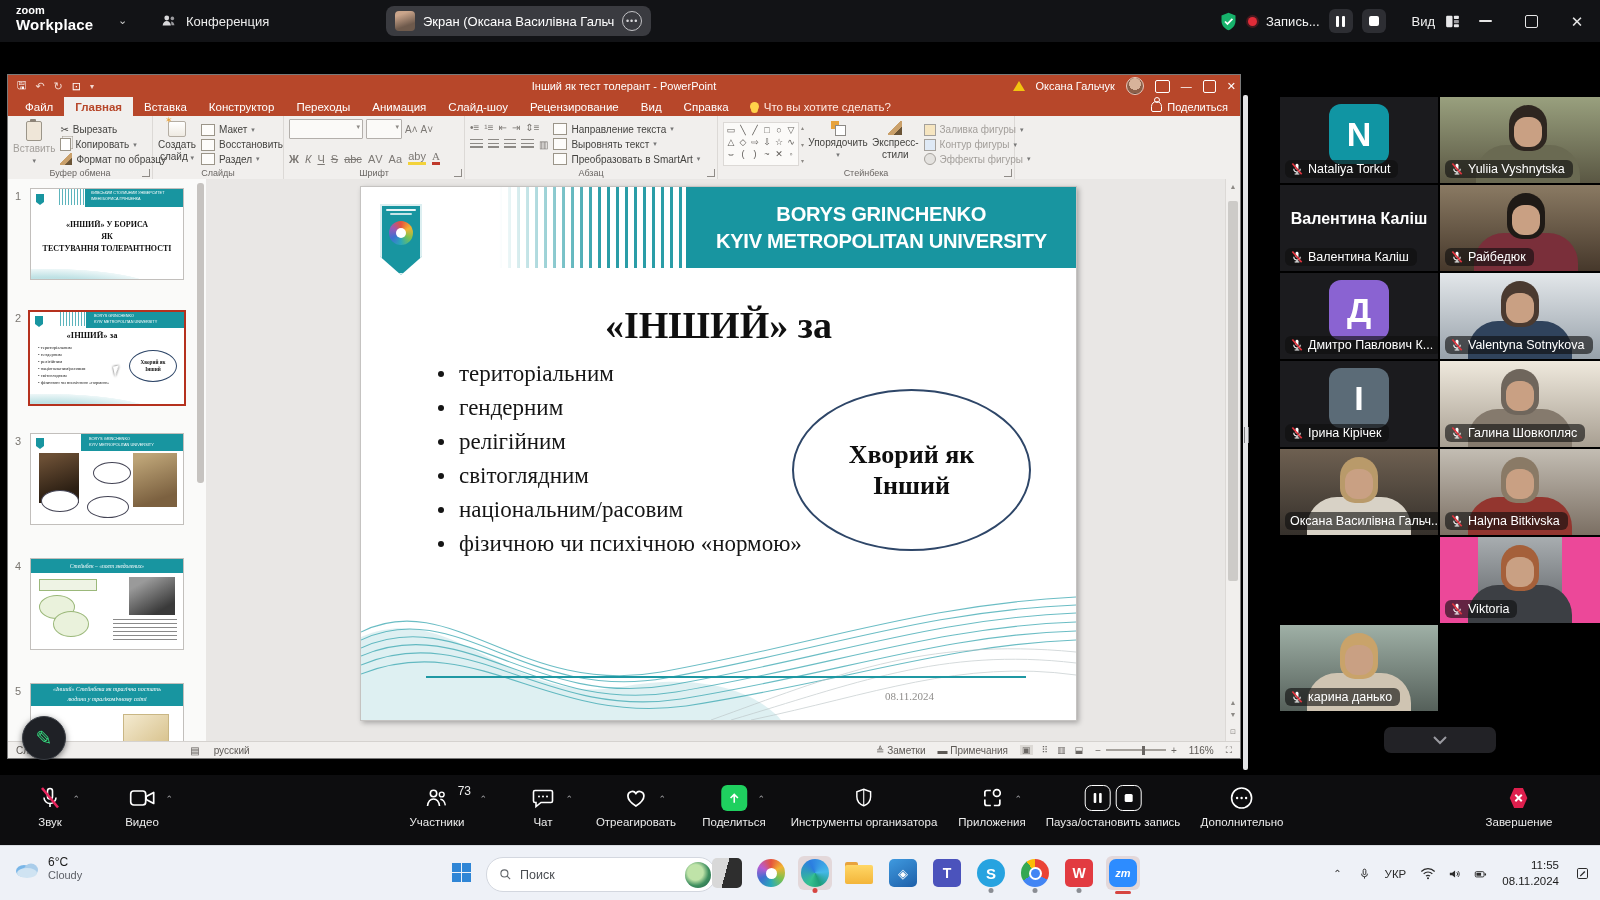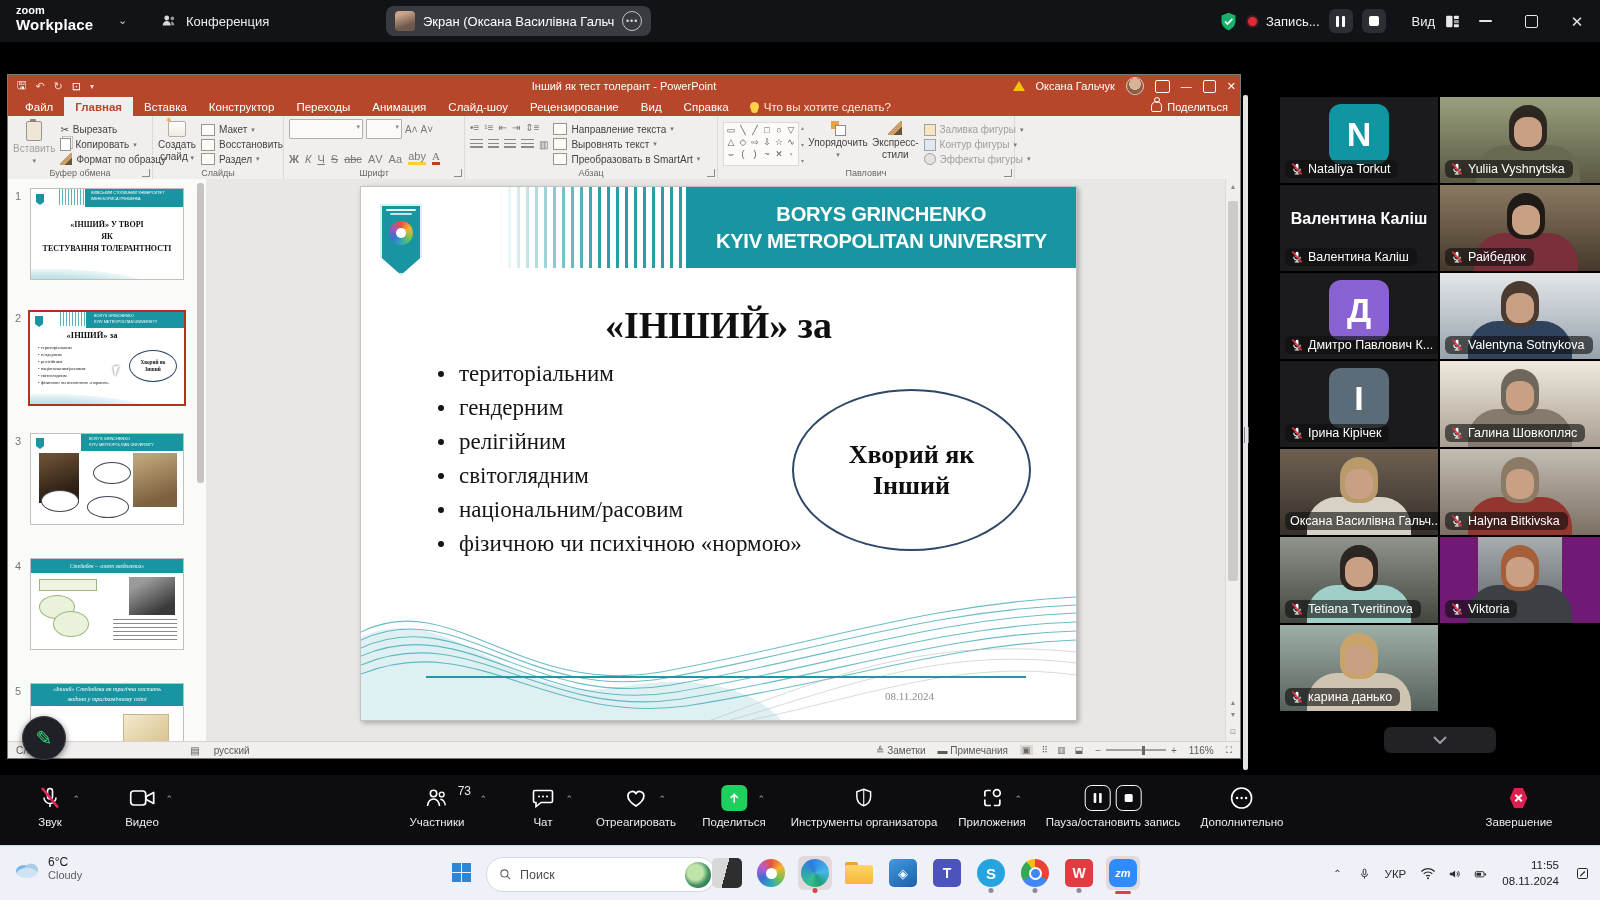--- a/index.html
+++ b/index.html
@@ -135,21 +135,21 @@
   
   #divider{position:absolute;left:1243px;top:95px;width:5px;height:675px;background:#e3e4e6;border-radius:2px;}
   #divider .hdl{position:absolute;left:1px;top:332px;width:3px;height:16px;border-left:1px solid #7e7f82;border-right:1px solid #7e7f82;}
 
   
   #gallery{position:absolute;left:1280px;top:97px;width:320px;height:616px;}
   .tile{position:absolute;width:158px;height:86px;background:#1b1b1e;overflow:hidden;}
   .tile.active{outline:3px solid #2ed164;outline-offset:-3px;}
   .scene{position:absolute;inset:0;}
   .scene.inset{left:24%;right:24%;}
-  .tile.dark{background:#701a75;}
+  .tile.dark{background:#ec4899;}
   .person{position:absolute;inset:0;}
   .torso{position:absolute;left:50%;transform:translateX(-50%);bottom:-16px;width:104px;height:54px;border-radius:30px 30px 0 0;}
   .hd{position:absolute;left:50%;transform:translateX(-50%);top:8px;width:38px;height:46px;border-radius:19px 19px 15px 15px;}
   .face{position:absolute;left:5px;right:5px;top:12px;bottom:4px;border-radius:12px;background:#c9a083;}
   .avatar{position:absolute;left:50%;top:7px;transform:translateX(-50%);width:60px;height:60px;border-radius:12px;display:flex;align-items:center;justify-content:center;font-size:34px;font-weight:bold;color:#fff;}
   .bigname{position:absolute;left:0;right:0;top:40%;transform:translateY(-50%);text-align:center;color:#fff;font-size:16px;font-weight:bold;}
   .plabel{position:absolute;left:5px;bottom:5px;display:flex;align-items:center;gap:4px;background:rgba(15,15,15,.62);border-radius:6px;padding:2px 8px 2px 5px;font-size:12.5px;color:#fff;max-width:93%;white-space:nowrap;overflow:hidden;}
   .plabel svg{flex:none;}
   #gal-collapse{position:absolute;left:1384px;top:727px;width:112px;height:26px;background:#222226;border-radius:7px;display:flex;align-items:center;justify-content:center;color:#9a9aa0;}
 
@@ -450,38 +450,38 @@
               <span class="chip" style="background:#dfe9f5"></span>
               <span>Контур фигуры</span>
               <span class="mini-arrow">▾</span>
             </div>
           <div class="sbtn dis">
               <span class="chip" style="background:#e4e2df;border-radius:50%"></span>
               <span>Эффекты фигуры</span>
               <span class="mini-arrow">▾</span>
             </div>
         </div>
-        <div class="grp-label">Павлович</div>
+        <div class="grp-label">Стейнбека</div>
           <span class="dlg"></span>
       </div>
 
     </div>
 
     <div id="thumb-panel">
       <div id="thumbs">
           <div class="thumb-num" style="top: 11px;">1</div>
           <div class="thumb-box" style="top: 9px;">
             <span class="mini-logo" style="left:5px;top:5px"></span>
          <span class="mini-stripes" style="left:28px;top:0;width:30px;height:16px"></span>
          <div class="t-teal" style="right:0;top:0;width:92px;height:16px;font-size:3.8px;line-height:1.5;padding:2px 0 0 6px">
               <div>КИЇВСЬКИЙ СТОЛИЧНИЙ УНІВЕРСИТЕТ</div>
               <div>ІМЕНІ БОРИСА ГРІНЧЕНКА</div>
             </div>
          <div style="position:absolute;left:0;right:0;top:30px;text-align:center;font-family:'Liberation Serif',serif;font-weight:bold;font-size:8px;line-height:1.5;color:#111">
-              <div>«ІНШИЙ» У ТВОРІ</div>
+              <div>«ІНШИЙ» У БОРИСА</div>
               <div>ЯК</div>
               <div>ТЕСТУВАННЯ ТОЛЕРАНТНОСТІ</div>
             </div>
          <div class="mini-waves"></div>
           </div>
           <div class="thumb-num" style="top: 133px;">2</div>
           <div class="thumb-box selected" style="top: 131px;">
             <span class="mini-logo" style="left:5px;top:4px"></span>
          <span class="mini-stripes" style="left:30px;top:0;width:28px;height:14px"></span>
          <div class="t-teal" style="right:0;top:0;width:90px;height:14px;font-size:3.8px;line-height:1.5;padding:2px 0 0 8px">
@@ -813,42 +813,20 @@
           <span>
             <svg width="14" height="14" viewBox="0 0 24 24">
               <rect x="9.5" y="3" width="5" height="10" rx="2.5" fill="#fff"></rect>
               <path d="M6.5 11.5a5.5 5.5 0 0 0 11 0" fill="none" stroke="#fff" stroke-width="1.8"></path>
               <line x1="12" y1="17" x2="12" y2="20.5" stroke="#fff" stroke-width="1.8"></line>
               <line x1="8" y1="20.5" x2="16" y2="20.5" stroke="#fff" stroke-width="1.8"></line>
               <line x1="4" y1="2.5" x2="20" y2="21" stroke="#e0353f" stroke-width="3"></line>
             </svg>
           </span>
           <span>Halyna Bitkivska</span>
-        </div>
-      </div>
-      <div class="tile" style="left: 0px; top: 440px;">
-        <div class="scene" style="background: linear-gradient(rgb(144, 148, 141), rgb(65, 70, 63));">
-          <div class="person">
-            <div class="torso" style="background:#9fd0c8"></div>
-            <div class="hd" style="background:#2b2622">
-              <div class="face"></div>
-            </div>
-          </div>
-        </div>
-        <div class="plabel">
-          <span>
-            <svg width="14" height="14" viewBox="0 0 24 24">
-              <rect x="9.5" y="3" width="5" height="10" rx="2.5" fill="#fff"></rect>
-              <path d="M6.5 11.5a5.5 5.5 0 0 0 11 0" fill="none" stroke="#fff" stroke-width="1.8"></path>
-              <line x1="12" y1="17" x2="12" y2="20.5" stroke="#fff" stroke-width="1.8"></line>
-              <line x1="8" y1="20.5" x2="16" y2="20.5" stroke="#fff" stroke-width="1.8"></line>
-              <line x1="4" y1="2.5" x2="20" y2="21" stroke="#e0353f" stroke-width="3"></line>
-            </svg>
-          </span>
-          <span>Tetiana Tveritinova</span>
         </div>
       </div>
       <div class="tile dark" style="left: 160px; top: 440px; width: 160px;">
         <div class="scene inset" style="background: linear-gradient(rgb(168, 173, 176), rgb(91, 95, 99));">
           <div class="person">
             <div class="torso" style="background:#3c3f44"></div>
             <div class="hd" style="background:#a5603a">
               <div class="face"></div>
             </div>
           </div>

